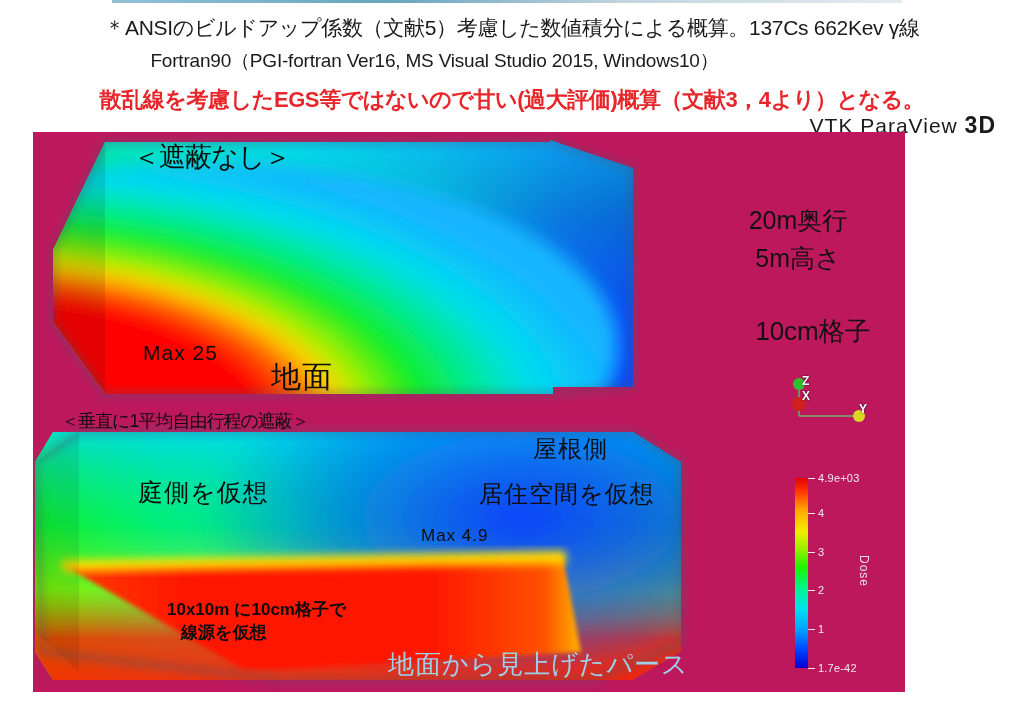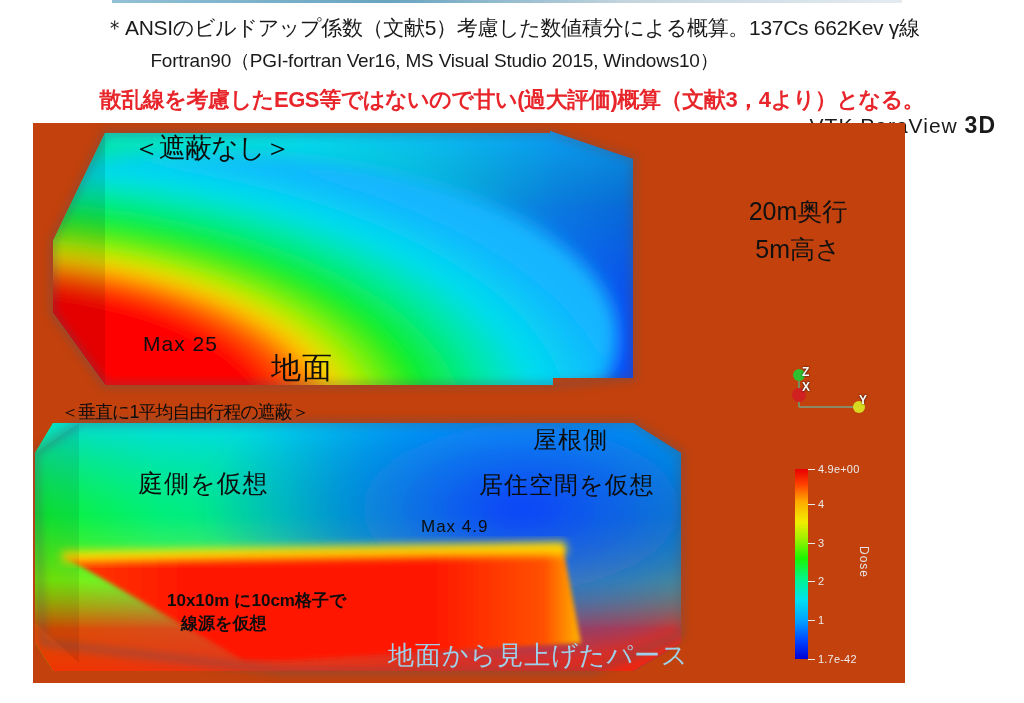--- a/index.html
+++ b/index.html
@@ -72,24 +72,24 @@
     color: #1a1a1a;
     letter-spacing: 1px;
     white-space: nowrap;
   }
   .hdr-line4 .d3 { font-weight: 700; font-size: 23px; }
 
   
   #viewport {
     position: absolute;
     left: 33px;
-    top: 123px;
+    top: 132px;
     width: 872px;
     height: 560px;
-    background: #c2410c;
+    background: #be185d;
     overflow: hidden;
   }
 
   
   #scene-svg { position: absolute; left: 0; top: 0; }
 
   
   .lbl {
     position: absolute;
     color: #0d0d0d;
@@ -303,39 +303,40 @@
   <div class="lbl lbl-garden">庭側を仮想</div>
   <div class="lbl lbl-roofside">屋根側</div>
   <div class="lbl lbl-livingspace">居住空間を仮想</div>
   <div class="lbl lbl-max49">Max 4.9</div>
   <div class="lbl lbl-src-1">10x10m に10cm格子で</div>
   <div class="lbl lbl-src-2">線源を仮想</div>
   <div class="lbl lbl-ground-bottom">地面から見上げたパース</div>
 
   <div class="dim dim-d">20m奥行</div>
   <div class="dim dim-h">5m高さ</div>
+  <div class="dim dim-g">10cm格子</div>
 
   <div class="axes-widget">
     <svg width="90" height="62" viewBox="0 0 90 62">
       <line x1="18" y1="42" x2="18" y2="12" stroke="#7e8a5a" stroke-width="2"></line>
       <line x1="18" y1="42" x2="76" y2="42" stroke="#8a8a66" stroke-width="2"></line>
       <circle cx="18" cy="10" r="6" fill="#2fbf2f"></circle>
       <circle cx="18" cy="30" r="7" fill="#d02020"></circle>
       <circle cx="78" cy="42" r="6" fill="#d8d820"></circle>
     </svg>
     <span class="axes-label ax-z">Z</span>
     <span class="axes-label ax-x">X</span>
     <span class="axes-label ax-y">Y</span>
   </div>
 
   <div class="colorbar-wrap">
     <div class="colorbar"></div>
     <div id="cb-ticks">
         <div class="cb-tick" style="top: 8px;"></div>
-        <div class="cb-tick-label" style="top: 8px;">4.9e+00</div>
+        <div class="cb-tick-label" style="top: 8px;">4.9e+03</div>
         <div class="cb-tick" style="top: 42.903px;"></div>
         <div class="cb-tick-label" style="top: 42.903px;">4</div>
         <div class="cb-tick" style="top: 81.682px;"></div>
         <div class="cb-tick-label" style="top: 81.682px;">3</div>
         <div class="cb-tick" style="top: 120.442px;"></div>
         <div class="cb-tick-label" style="top: 120.442px;">2</div>
         <div class="cb-tick" style="top: 159.221px;"></div>
         <div class="cb-tick-label" style="top: 159.221px;">1</div>
         <div class="cb-tick" style="top: 198px;"></div>
         <div class="cb-tick-label" style="top: 198px;">1.7e-42</div>

